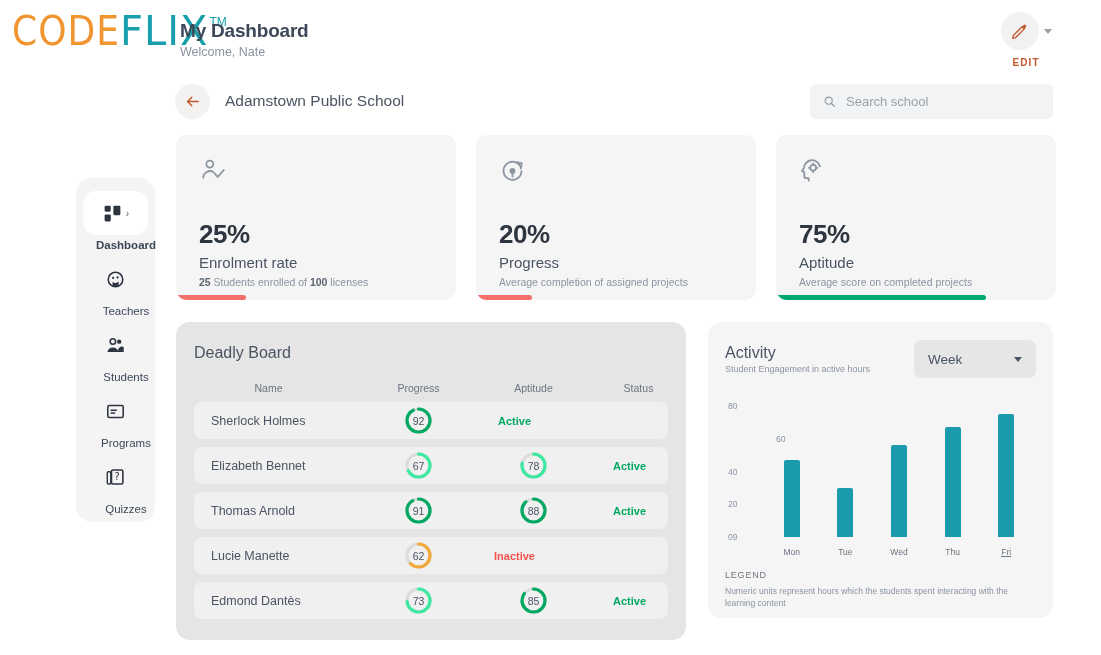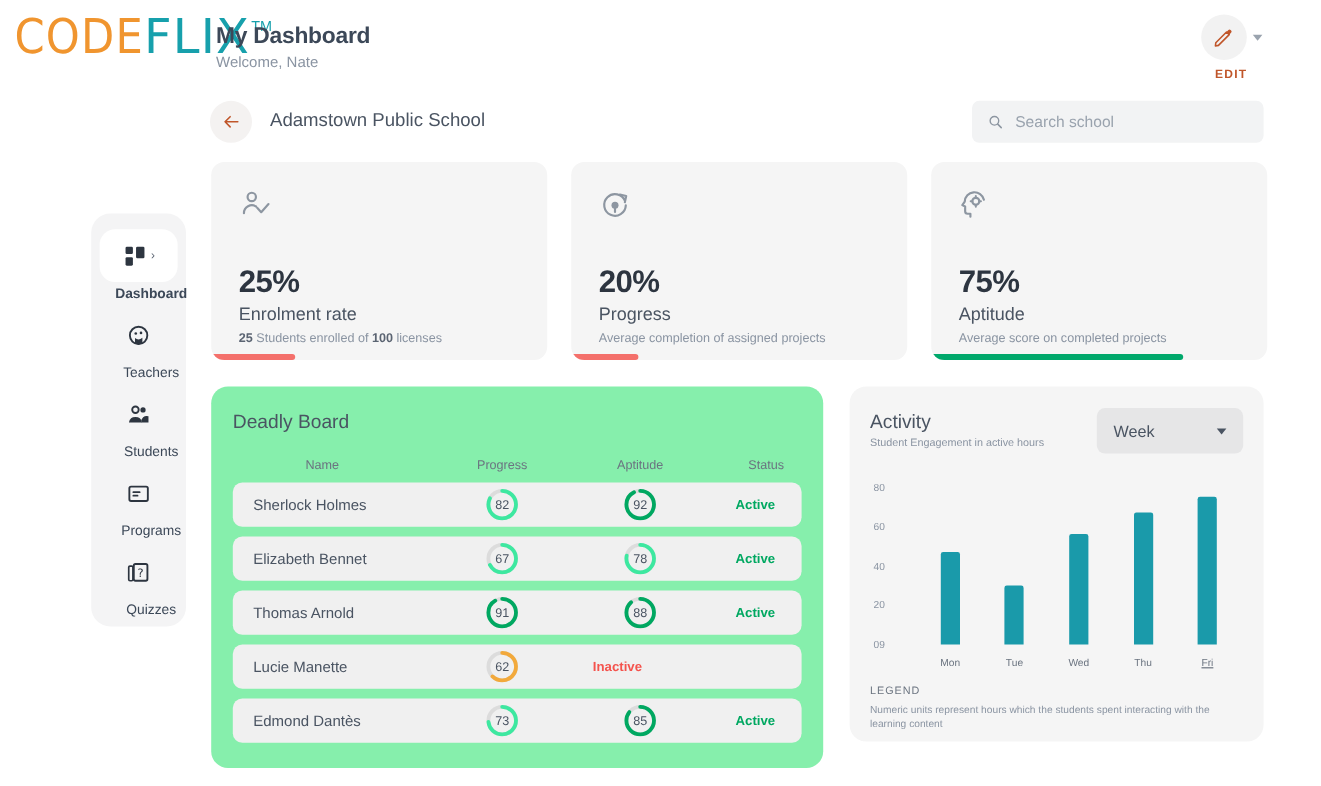--- a/index.html
+++ b/index.html
@@ -69,21 +69,21 @@
   .stat-icon { position: absolute; left: 23px; top: 22px; }
   .stat-pct { position: absolute; left: 23px; top: 84px; font-size: 26px; font-weight: bold; color: #2d3540; letter-spacing: -0.5px; }
   .stat-name { position: absolute; left: 23px; top: 119px; font-size: 15px; color: #4a5462; }
   .stat-desc { position: absolute; left: 23px; top: 141px; font-size: 10.5px; color: #8a94a2; }
   .stat-desc b { color: #5b6472; }
   .stat-bar { position: absolute; left: 0; bottom: 0; height: 5px; border-radius: 0 3px 3px 0; }
 
   
   .board {
     position: absolute; left: 176px; top: 322px; width: 510px; height: 318px;
-    background: #86efac; border-radius: 14px; text-decoration: underline;
+    background: #e5e5e5; border-radius: 14px; text-decoration: underline;
   }
   .board-title { position: absolute; left: 18px; top: 22px; font-size: 16px; color: #4a5462; }
   .board-head { position: absolute; left: 0; top: 60px; width: 510px; display: flex; }
   .board-head span { font-size: 10.5px; color: #6b7480; text-align: center; }
   .col-name  { width: 185px; }
   .col-prog  { width: 115px; }
   .col-apt   { width: 115px; }
   .col-stat  { width: 95px; }
   .rows { position: absolute; left: 0; top: 80px; width: 510px; }
   .row {
@@ -284,29 +284,20 @@
       <span class="col-apt">Aptitude</span>
       <span class="col-stat">Status</span>
     </div>
     <div class="rows" id="board-rows">
         <div class="row">
           <div class="cell cell-name">Sherlock Holmes</div>
           <div class="cell cell-ring">
             <div class="ring">
               <svg width="27" height="27" viewBox="0 0 27 27">
                 <circle cx="13.5" cy="13.5" r="11.5" fill="none" stroke="#dcdcdc" stroke-width="3.2"></circle>
-                <circle cx="13.5" cy="13.5" r="11.5" fill="none" stroke="#3de8a0" stroke-width="3.2" stroke-linecap="round" stroke-dasharray="59.25 72.26" transform="rotate(-90 13.5 13.5)"></circle>
-              </svg>
-              <div class="ring-val">82</div>
-            </div>
-          </div>
-          <div class="cell cell-ring">
-            <div class="ring">
-              <svg width="27" height="27" viewBox="0 0 27 27">
-                <circle cx="13.5" cy="13.5" r="11.5" fill="none" stroke="#dcdcdc" stroke-width="3.2"></circle>
                 <circle cx="13.5" cy="13.5" r="11.5" fill="none" stroke="#00a861" stroke-width="3.2" stroke-linecap="round" stroke-dasharray="66.48 72.26" transform="rotate(-90 13.5 13.5)"></circle>
               </svg>
               <div class="ring-val">92</div>
             </div>
           </div>
           <div class="cell cell-status" style="color:#00a861">Active</div>
         </div>
         <div class="row">
           <div class="cell cell-name">Elizabeth Bennet</div>
           <div class="cell cell-ring">
@@ -394,21 +385,21 @@
     <div class="act-sub">Student Engagement in active hours</div>
     <div class="act-select">
       <span>Week</span>
       <span class="caret-down" style="border-top-color:#4a5462"></span>
     </div>
     <div class="plot">
       <div id="y-axis">
           <div class="y-label" style="top: 138px;">09</div>
           <div class="y-label" style="top: 105.25px;">20</div>
           <div class="y-label" style="top: 72.5px;">40</div>
-          <div class="y-label" style="top: 39.75px;">60</div>
+          <div class="y-label" style="top: 39.75px; margin-left: 48px;">60</div>
           <div class="y-label" style="top: 7px;">80</div>
         </div>
       <div class="bars" id="chart-bars">
           <div class="bar-wrap">
             <div class="bar" style="height: 76.9625px; background: rgb(26, 154, 170);"></div>
           </div>
           <div class="bar-wrap">
             <div class="bar" style="height: 49.125px; background: rgb(26, 154, 170);"></div>
           </div>
           <div class="bar-wrap">

